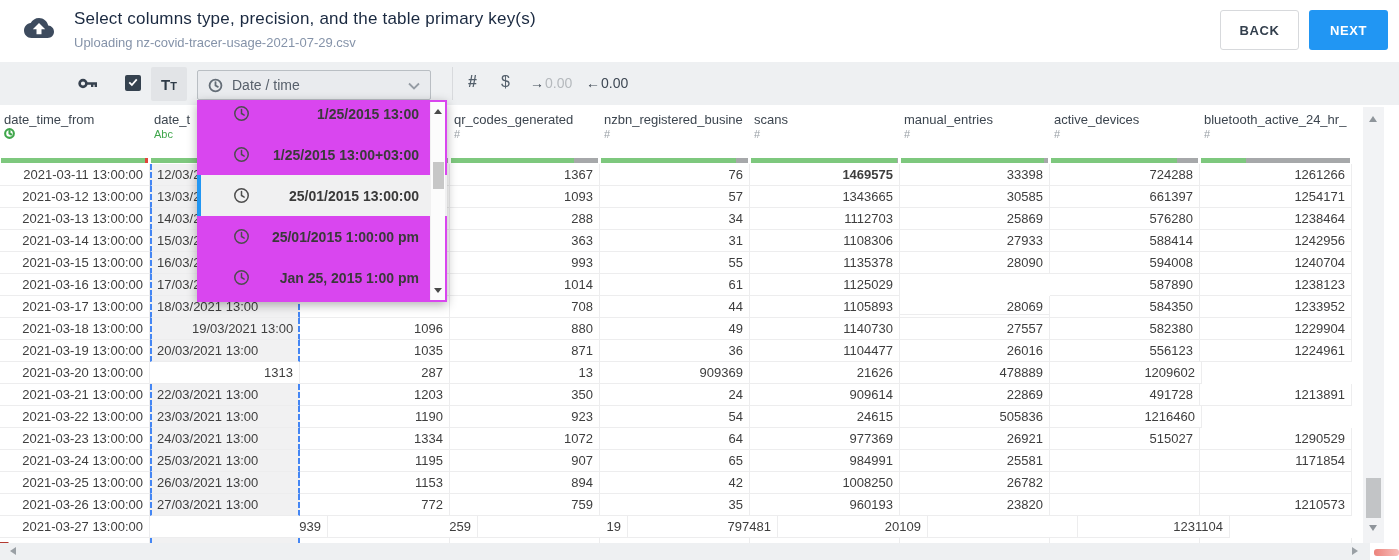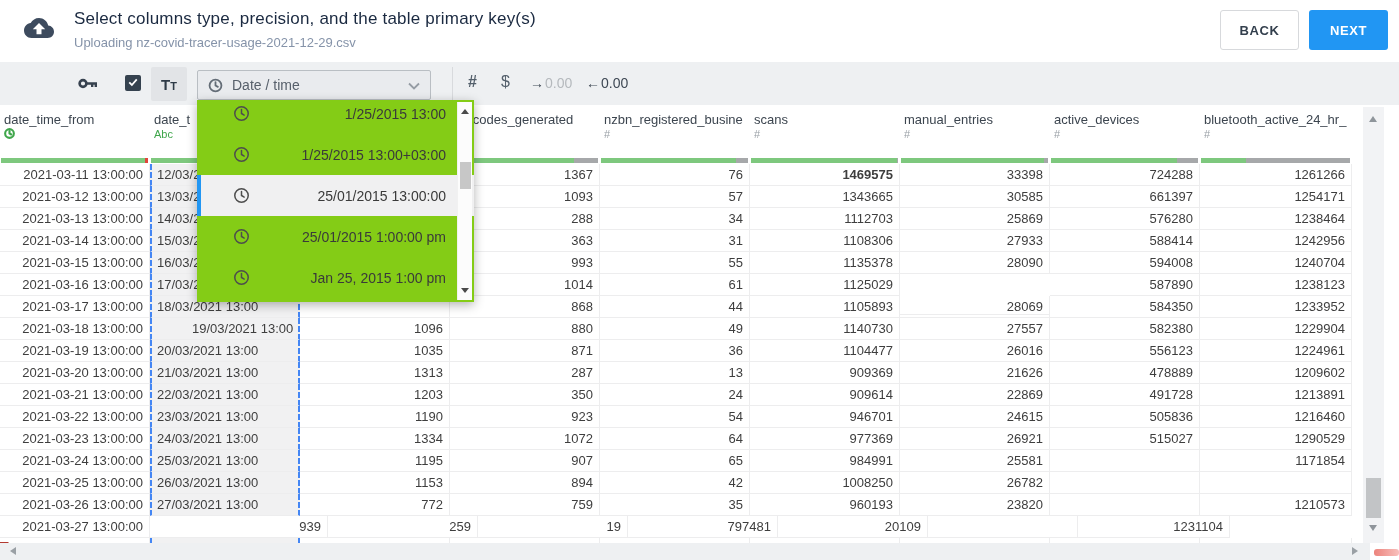--- a/index.html
+++ b/index.html
@@ -68,22 +68,22 @@
   .v-up{position:absolute;top:9px;left:6px;}
   .vthumb{position:absolute;left:3px;top:371px;width:15px;height:40px;background:#c2c4c6;}
   .v-down{position:absolute;bottom:12px;left:6px;}
   .hscroll{position:absolute;left:0;top:543px;width:1370px;height:17px;background:#eef0f2;z-index:5;}
   .h-left{position:absolute;left:10px;top:4px;}
   .h-right{position:absolute;right:12px;top:4px;}
   .pinkbar{position:absolute;left:1374px;top:549px;width:25px;height:7px;border-radius:3px;
            background:linear-gradient(90deg,#ec837c,#f8c0bd);z-index:6;}
 
   
-  .popup{position:absolute;left:197px;top:100px;width:277px;height:202px;background:#84cc16;overflow:hidden;
-         box-shadow:0 3px 10px rgba(0,0,0,.3);z-index:50;}
+  .popup{position:absolute;left:197px;top:100px;width:250px;height:202px;background:#d946ef;overflow:hidden;
+         box-shadow:0 3px 10px rgba(0,0,0,.3);z-index:50;font-weight:bold;}
   .plist{margin-top:-7px;}
   .ditem{position:relative;height:41px;display:flex;align-items:center;padding:0 28px 0 36px;cursor:pointer;}
   .ditem.dsel{background:#f0f0f1;}
   .selbar{position:absolute;left:0;top:0;width:4px;height:100%;background:#2196f3;}
   .dicon{display:flex;}
   .dlabel{flex:1;text-align:right;font-size:14px;color:#3a3a3a;}
   .pscroll{position:absolute;right:2px;top:2px;width:15px;height:198px;background:#fcfcfc;border-left:1px solid #f1f1f1;}
   .p-up{position:absolute;top:7px;left:3px;border-left:4px solid transparent;border-right:4px solid transparent;border-bottom:5px solid #4a4a4a;}
   .p-down{position:absolute;bottom:7px;left:3px;border-left:4px solid transparent;border-right:4px solid transparent;border-top:5px solid #4a4a4a;}
   .pthumb{position:absolute;left:2px;top:60px;width:11px;height:27px;background:#c7c7c7;}
@@ -93,21 +93,21 @@
 
 <div class="app">
 
   <div class="topbar">
     <span class="upload-ic">
       <svg width="30" height="20" viewBox="0 4 24 16">
         <path fill="#3d4b5e" d="M19.35 10.04C18.67 6.59 15.64 4 12 4 9.11 4 6.6 5.64 5.35 8.04 2.34 8.36 0 10.91 0 14c0 3.31 2.69 6 6 6h13c2.76 0 5-2.24 5-5 0-2.64-2.05-4.78-4.65-4.96zM14 13v4h-4v-4H7l5-5 5 5h-3z"></path>
       </svg>
     </span>
     <div class="title">Select columns type, precision, and the table primary key(s)</div>
-    <div class="subtitle">Uploading nz-covid-tracer-usage-2021-12-29.csv</div>
+    <div class="subtitle">Uploading nz-covid-tracer-usage-2021-07-29.csv</div>
     <button class="btn next">NEXT</button>
     <button class="btn back">BACK</button>
   </div>
 
   <div class="toolbar">
     <button class="tb-key">
       <span>
         <svg width="20" height="15" viewBox="0 0 20 15">
           <circle cx="5" cy="7.5" r="3.4" fill="none" stroke="#37424f" stroke-width="2.6"></circle>
           <path d="M8.6 7.5 H19 M14.2 7.5 v3.6 M17.8 7.5 v3.6" fill="none" stroke="#37424f" stroke-width="2.4"></path>
@@ -309,21 +309,21 @@
         <div class="cell right" style="width: 150px;">61</div>
         <div class="cell right" style="width: 150px;">1125029</div>
         <div class="cell right" style="width: 150px; margin-top: 40px;">27873</div>
         <div class="cell right" style="width: 150px;">587890</div>
         <div class="cell right" style="width: 152px;">1238123</div>
       </div>
       <div class="trow">
         <div class="cell right" style="width: 150px;">2021-03-17 13:00:00</div>
         <div class="cell left selcol" style="width: 150px;">18/03/2021 13:00</div>
         <div class="cell right" style="width: 150px;"></div>
-        <div class="cell right" style="width: 150px;">868</div>
+        <div class="cell right" style="width: 150px;">708</div>
         <div class="cell right" style="width: 150px;">44</div>
         <div class="cell right" style="width: 150px;">1105893</div>
         <div class="cell right" style="width: 150px;">28069</div>
         <div class="cell right" style="width: 150px;">584350</div>
         <div class="cell right" style="width: 152px;">1233952</div>
       </div>
       <div class="trow">
         <div class="cell right" style="width: 150px;">2021-03-18 13:00:00</div>
         <div class="cell left selcol" style="width: 150px; padding-left: 40px;">19/03/2021 13:00</div>
         <div class="cell right" style="width: 150px;">1096</div>
@@ -340,21 +340,20 @@
         <div class="cell right" style="width: 150px;">1035</div>
         <div class="cell right" style="width: 150px;">871</div>
         <div class="cell right" style="width: 150px;">36</div>
         <div class="cell right" style="width: 150px;">1104477</div>
         <div class="cell right" style="width: 150px;">26016</div>
         <div class="cell right" style="width: 150px;">556123</div>
         <div class="cell right" style="width: 152px;">1224961</div>
       </div>
       <div class="trow">
         <div class="cell right" style="width: 150px;">2021-03-20 13:00:00</div>
-        <div class="cell left selcol" style="width: 150px;">21/03/2021 13:00</div>
         <div class="cell right" style="width: 150px;">1313</div>
         <div class="cell right" style="width: 150px;">287</div>
         <div class="cell right" style="width: 150px;">13</div>
         <div class="cell right" style="width: 150px;">909369</div>
         <div class="cell right" style="width: 150px;">21626</div>
         <div class="cell right" style="width: 150px;">478889</div>
         <div class="cell right" style="width: 152px;">1209602</div>
       </div>
       <div class="trow">
         <div class="cell right" style="width: 150px;">2021-03-21 13:00:00</div>
@@ -366,21 +365,20 @@
         <div class="cell right" style="width: 150px;">22869</div>
         <div class="cell right" style="width: 150px;">491728</div>
         <div class="cell right" style="width: 152px;">1213891</div>
       </div>
       <div class="trow">
         <div class="cell right" style="width: 150px;">2021-03-22 13:00:00</div>
         <div class="cell left selcol" style="width: 150px;">23/03/2021 13:00</div>
         <div class="cell right" style="width: 150px;">1190</div>
         <div class="cell right" style="width: 150px;">923</div>
         <div class="cell right" style="width: 150px;">54</div>
-        <div class="cell right" style="width: 150px;">946701</div>
         <div class="cell right" style="width: 150px;">24615</div>
         <div class="cell right" style="width: 150px;">505836</div>
         <div class="cell right" style="width: 152px;">1216460</div>
       </div>
       <div class="trow">
         <div class="cell right" style="width: 150px;">2021-03-23 13:00:00</div>
         <div class="cell left selcol" style="width: 150px;">24/03/2021 13:00</div>
         <div class="cell right" style="width: 150px; padding-left: 11px;">1334</div>
         <div class="cell right" style="width: 150px;">1072</div>
         <div class="cell right" style="width: 150px;">64</div>

